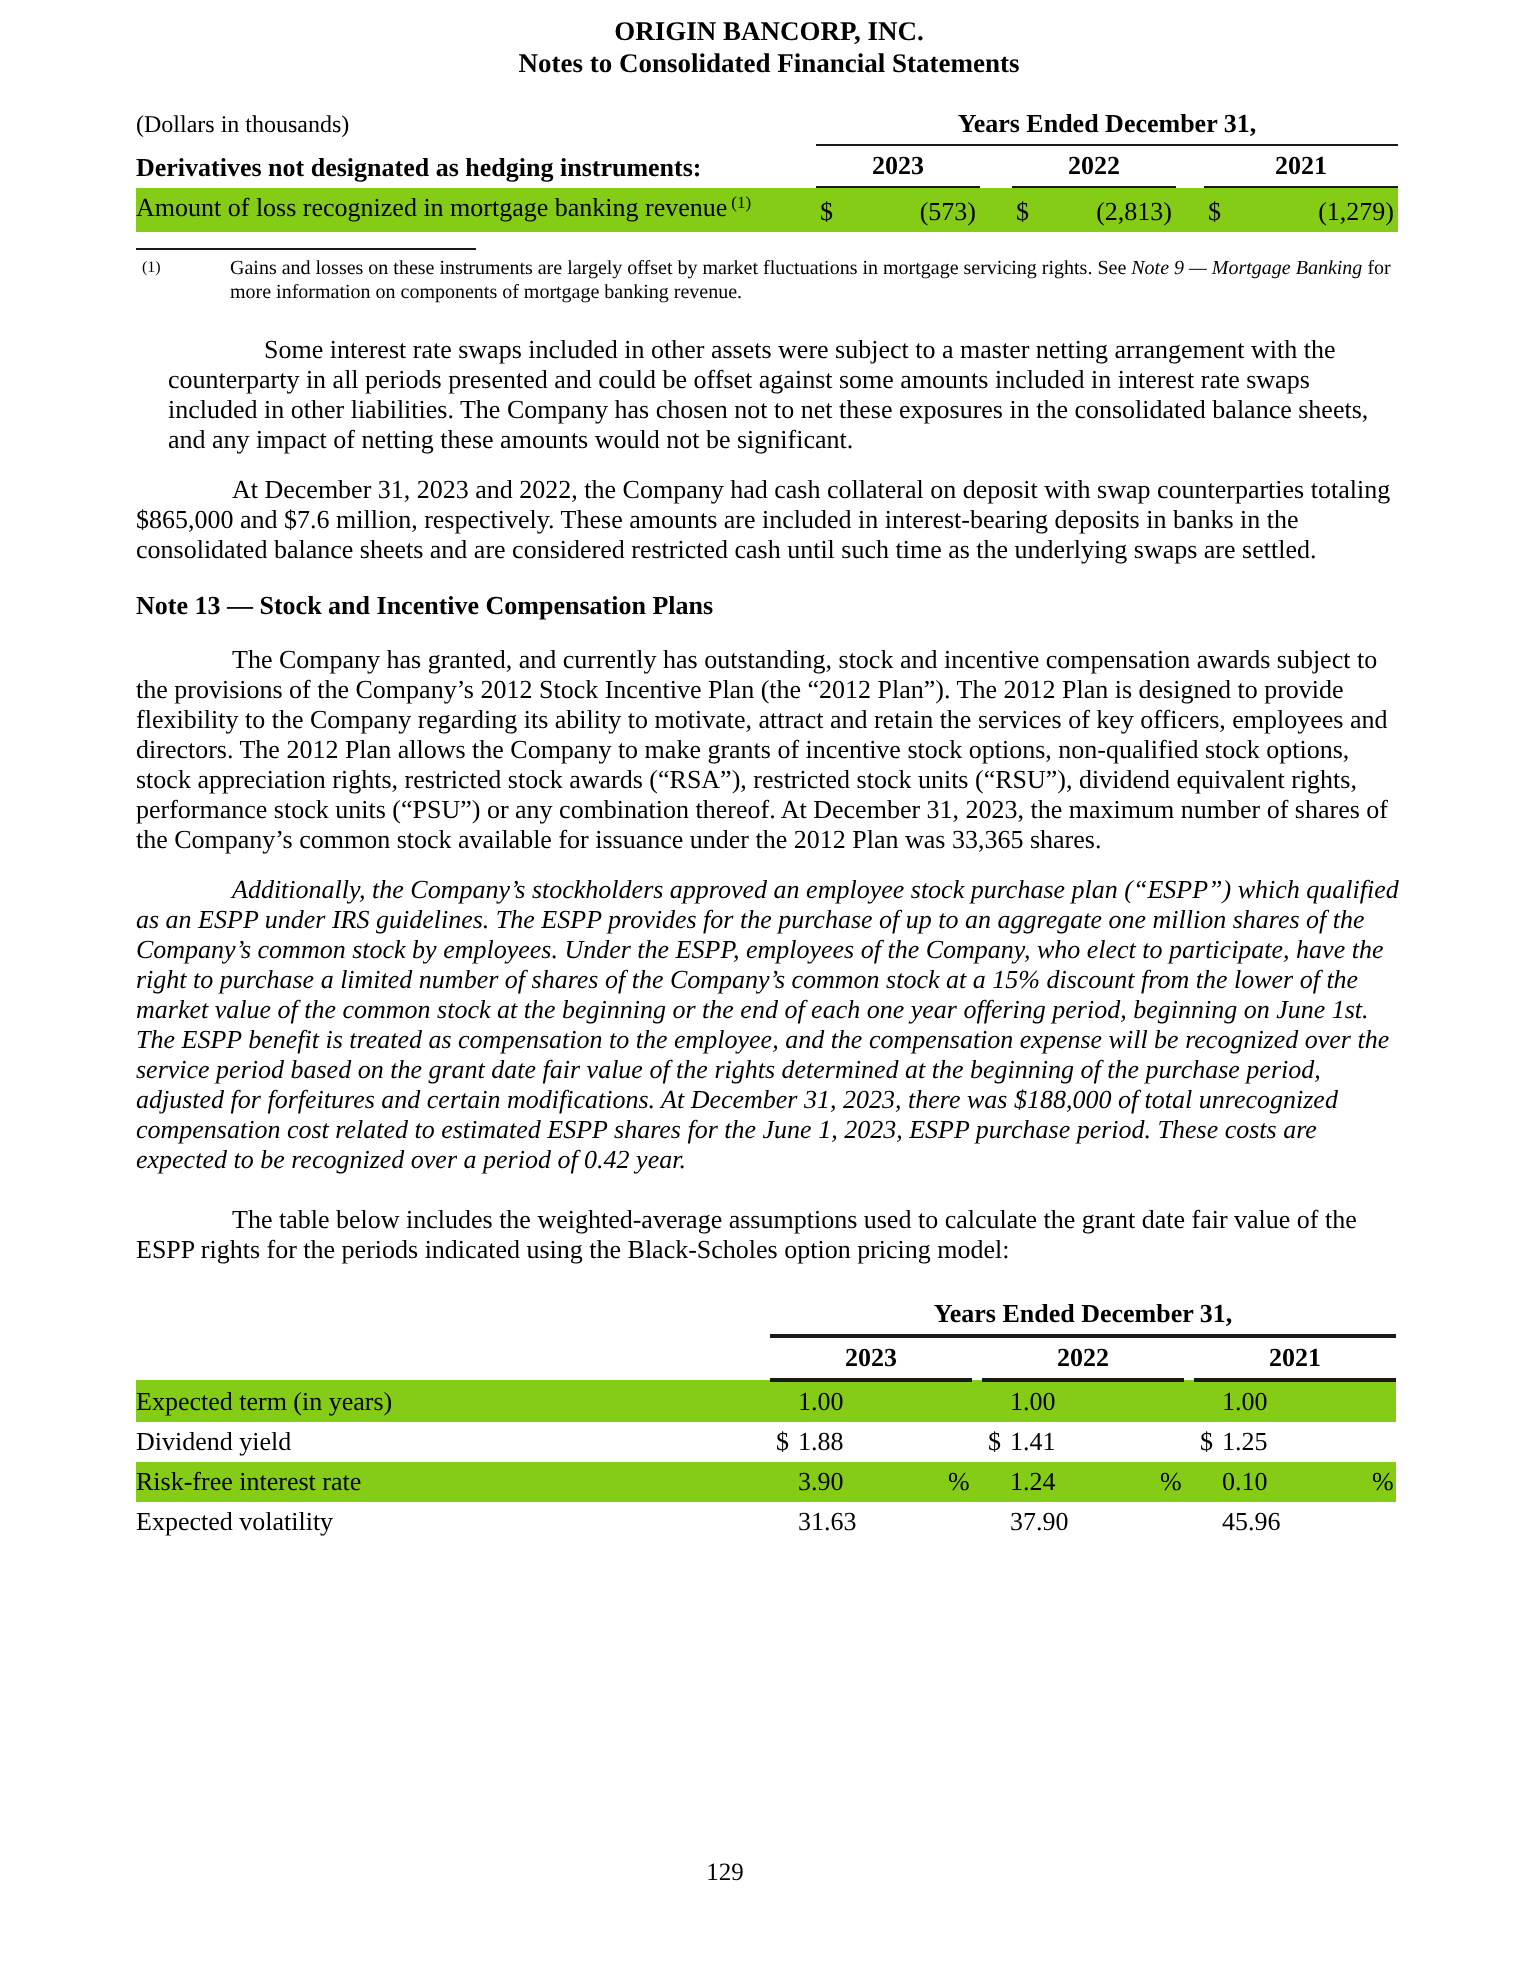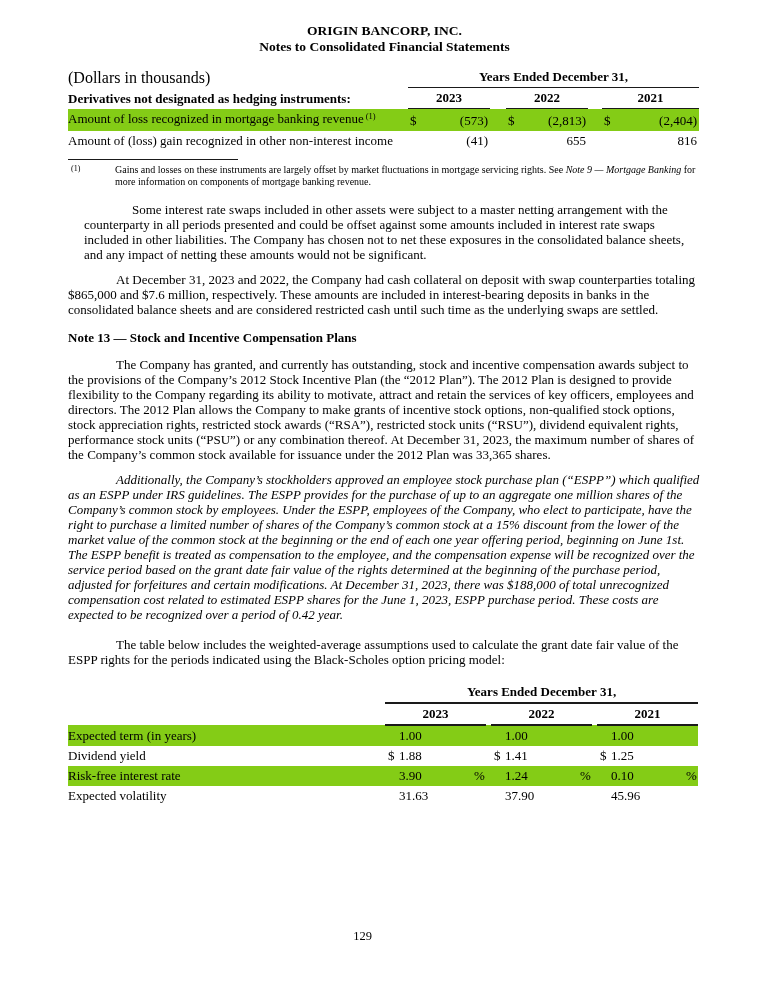--- a/index.html
+++ b/index.html
@@ -5,40 +5,40 @@
   html,body { margin:0; padding:0; background:#e8e8e8; }
   .page {
     position:relative;
     width:768px; height:993px;
     margin:0 auto;
     background:#ffffff;
     font-family:"Liberation Serif", serif;
     font-size:13px; line-height:15px; color:#000;
     overflow:hidden;
   }
-  .content { position:absolute; left:68px; top:23px; width:633px; }
+  .content { position:absolute; left:68px; top:8px; width:633px; }
 
   .doc-title { text-align:center; font-weight:bold; font-size:13.5px; line-height:15.5px; }
 
   p { margin:0; text-indent:48px; }
   .p-intro       { margin-top:16px; }
   .p-netting     { margin-top:13px;margin-left:16px; }
   .p-collateral  { margin-top:10px; }
   .p-plan2012    { margin-top:12px; }
   .p-espp        { margin-top:10px;font-style:italic; }
   .p-tableintro  { margin-top:15px; }
 
   .note-heading { margin-top:13px; font-weight:bold; font-size:13px; }
 
   table { border-collapse:collapse; table-layout:fixed; font-size:13px; }
   td, th { padding:2px 0 3px 0; vertical-align:bottom; font-weight:normal; text-align:left; overflow:hidden; white-space:nowrap; }
 
   
   .t1 { width:631px; margin-top:13px; }
-  .t1 .units  { font-size:16px; }
+  .t1 .units  { font-size:12px; }
   .t1 .period { font-weight:bold; text-align:center; border-bottom:1.5px solid #1a1a1a; }
   .t1 .grouphead { font-weight:bold; }
   .t1 .year   { font-weight:bold; text-align:center; border-bottom:1.5px solid #1a1a1a; }
   .t1 .val    { text-align:right; padding-right:2px; }
   .t1 .dollar { padding-left:2px; }
   .t1 tr.data td { height:14px; }
 
   
   .t2 { width:630px; margin-top:15px; }
   .t2 .period { font-weight:bold; text-align:center; border-bottom:2px solid #1a1a1a; }
@@ -98,32 +98,21 @@
       </tr>
       <tr class="hl data">
         <td><span>Amount of loss recognized in mortgage banking revenue</span><span class="sup">(1)</span></td>
         <td class="dollar">$</td>
         <td class="val">(573)</td>
         <td></td>
         <td class="dollar">$</td>
         <td class="val">(2,813)</td>
         <td></td>
         <td class="dollar">$</td>
-        <td class="val">(2,404)</td>
-      </tr>
-      <tr class="data">
-        <td>Amount of (loss) gain recognized in other non-interest income</td>
-        <td class="dollar"></td>
-        <td class="val">(41)</td>
-        <td></td>
-        <td class="dollar"></td>
-        <td class="val">655</td>
-        <td></td>
-        <td class="dollar"></td>
-        <td class="val">816</td>
+        <td class="val">(1,279)</td>
       </tr>
     </tbody>
       </table>
 
     <div class="footnote">
       <div class="fn-rule"></div>
       <div class="fn-body">
         <span class="fn-marker">(1)</span><span>Gains and losses on these instruments are largely offset by market fluctuations in mortgage servicing rights. See </span><span class="fn-ref">Note 9 — Mortgage Banking</span><span> for more information on components of mortgage banking revenue.</span>
       </div>
     </div>

